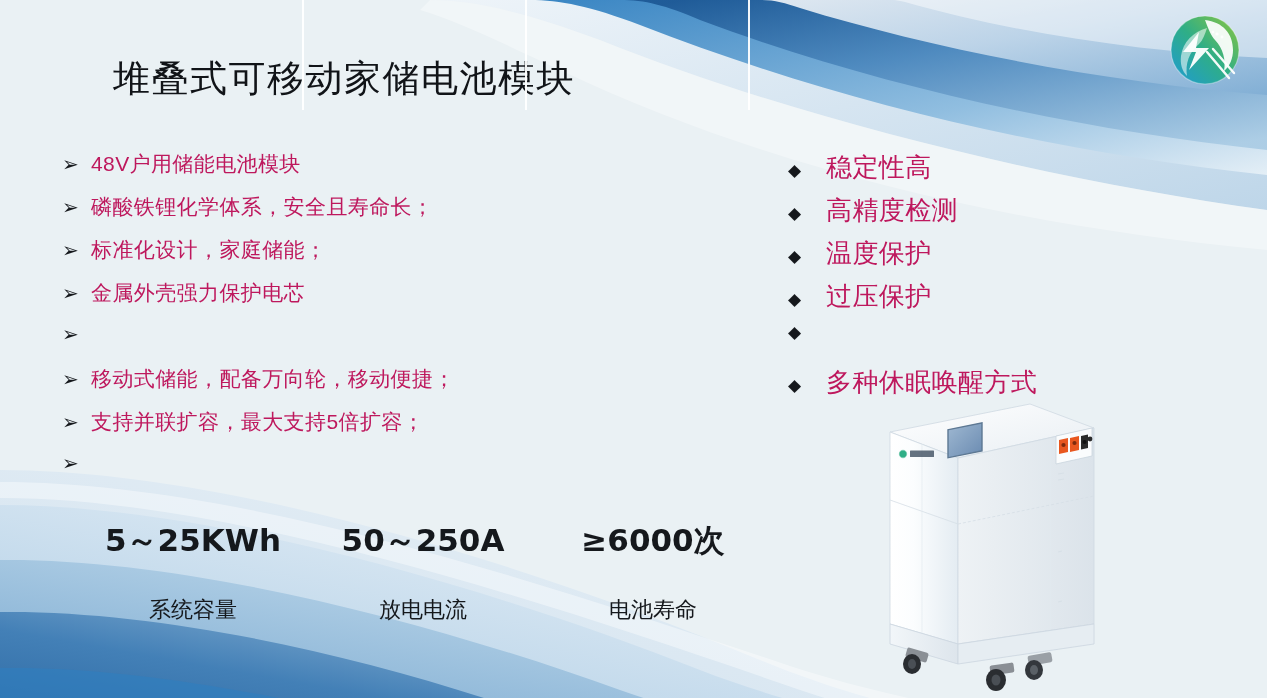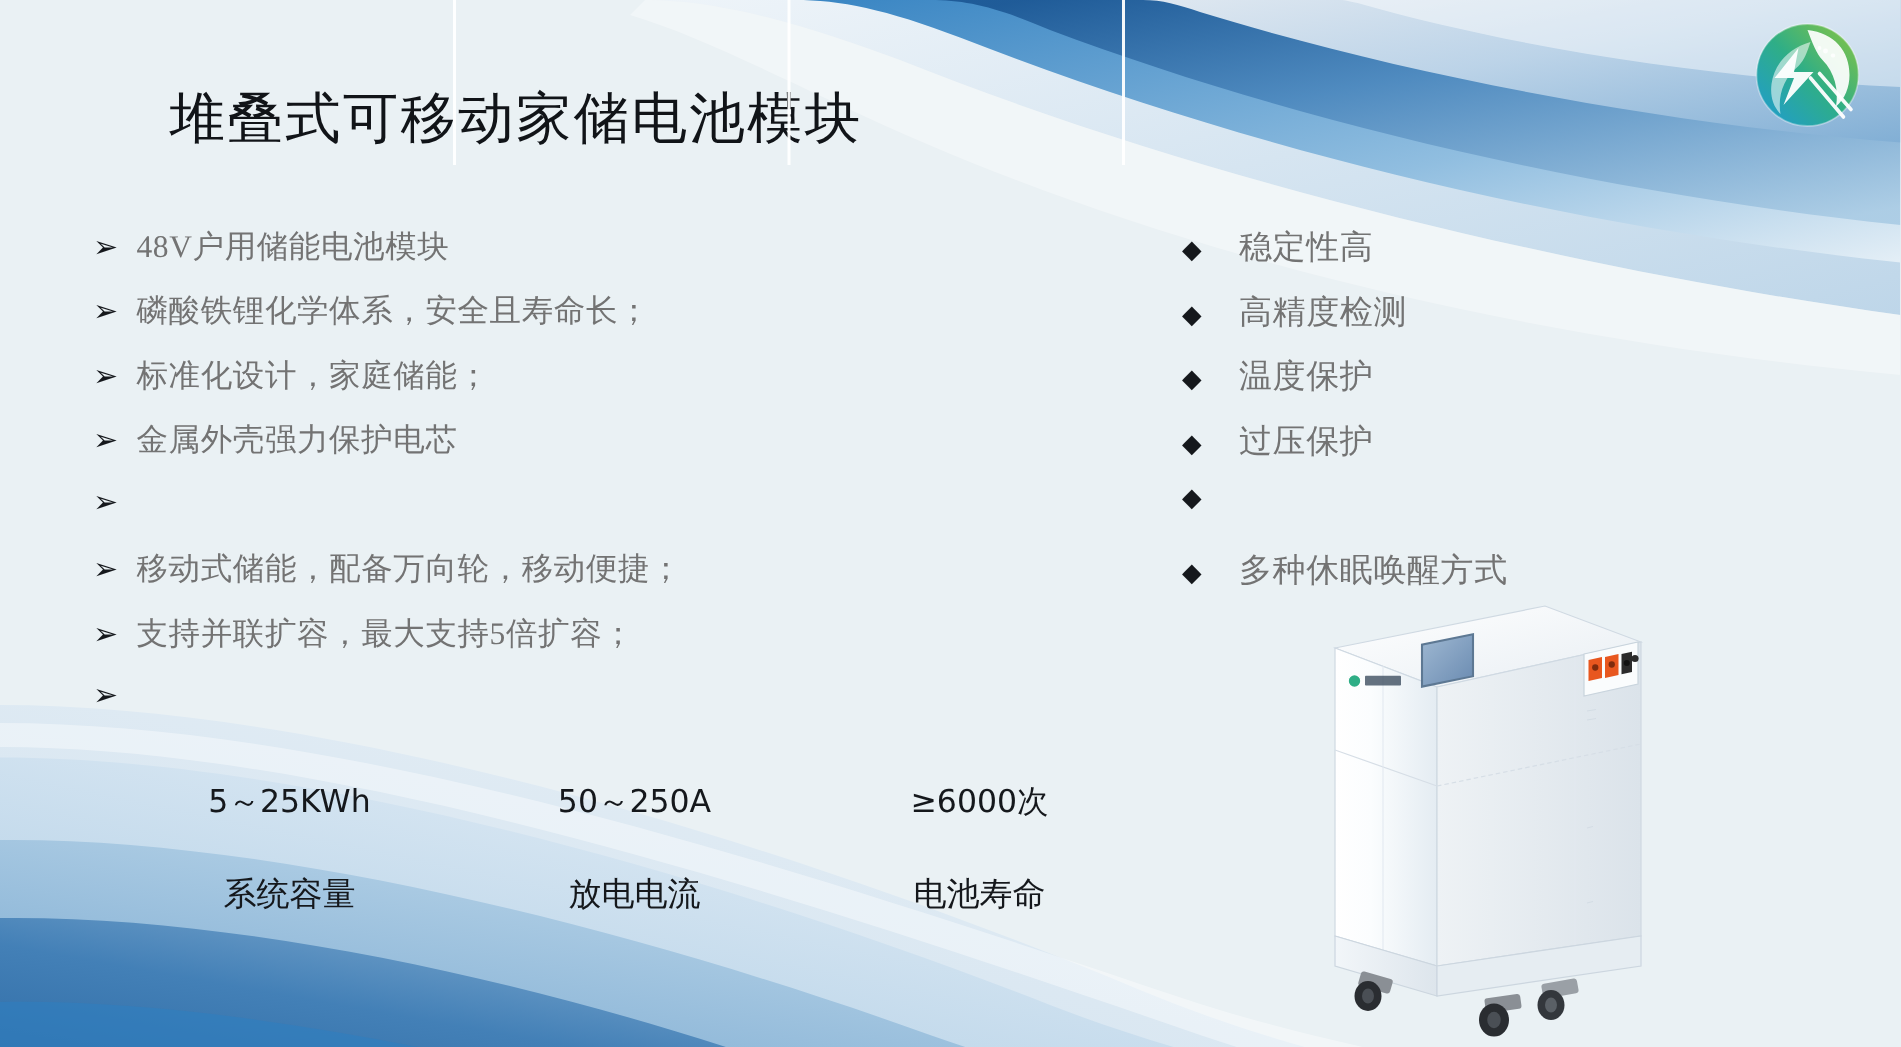--- a/index.html
+++ b/index.html
@@ -41,41 +41,41 @@
     display:flex; align-items:baseline;
     height:43px;
   }
   .blt .mk {
     flex:0 0 auto;
     font-size:20px; color:#15181c;
     width:29px; text-align:left;
     font-family:"DejaVu Sans",sans-serif;
   }
   .blt .tx {
-    font-size:21px; color:#737373;
+    font-size:21px; color:#be185d;
     letter-spacing:0.4px; white-space:nowrap;
-    font-family:Liberation Serif, serif;
+    font-family:Liberation Sans, sans-serif;
   }
   .col-right .blt { height:43px; }
   .col-right .mk { font-size:17px; width:38px; }
-  .col-right .tx { font-size:22px; }
+  .col-right .tx { font-size:26px; }
 
   
   .stats {
     position:absolute; left:78px; top:508px;
     width:690px; height:112px;
     display:flex; z-index:30;
   }
   .stat {
     flex:1 1 0; position:relative;
     display:flex; flex-direction:column;
     align-items:center; justify-content:flex-start;
   }
   .stat .val {
-    font-size:21px; font-weight:normal; color:#15181c;
+    font-size:31px; font-weight:bold; color:#15181c;
     margin-top:12px; white-space:nowrap;
     font-family:"DejaVu Sans","Liberation Sans",sans-serif;
   }
   .stat .lbl {
     font-size:22px; color:#15181c;
     margin-top:33px; white-space:nowrap;
     font-family:"DejaVu Sans","Liberation Sans",sans-serif;
     text-align:right;
   }
   .divider {

